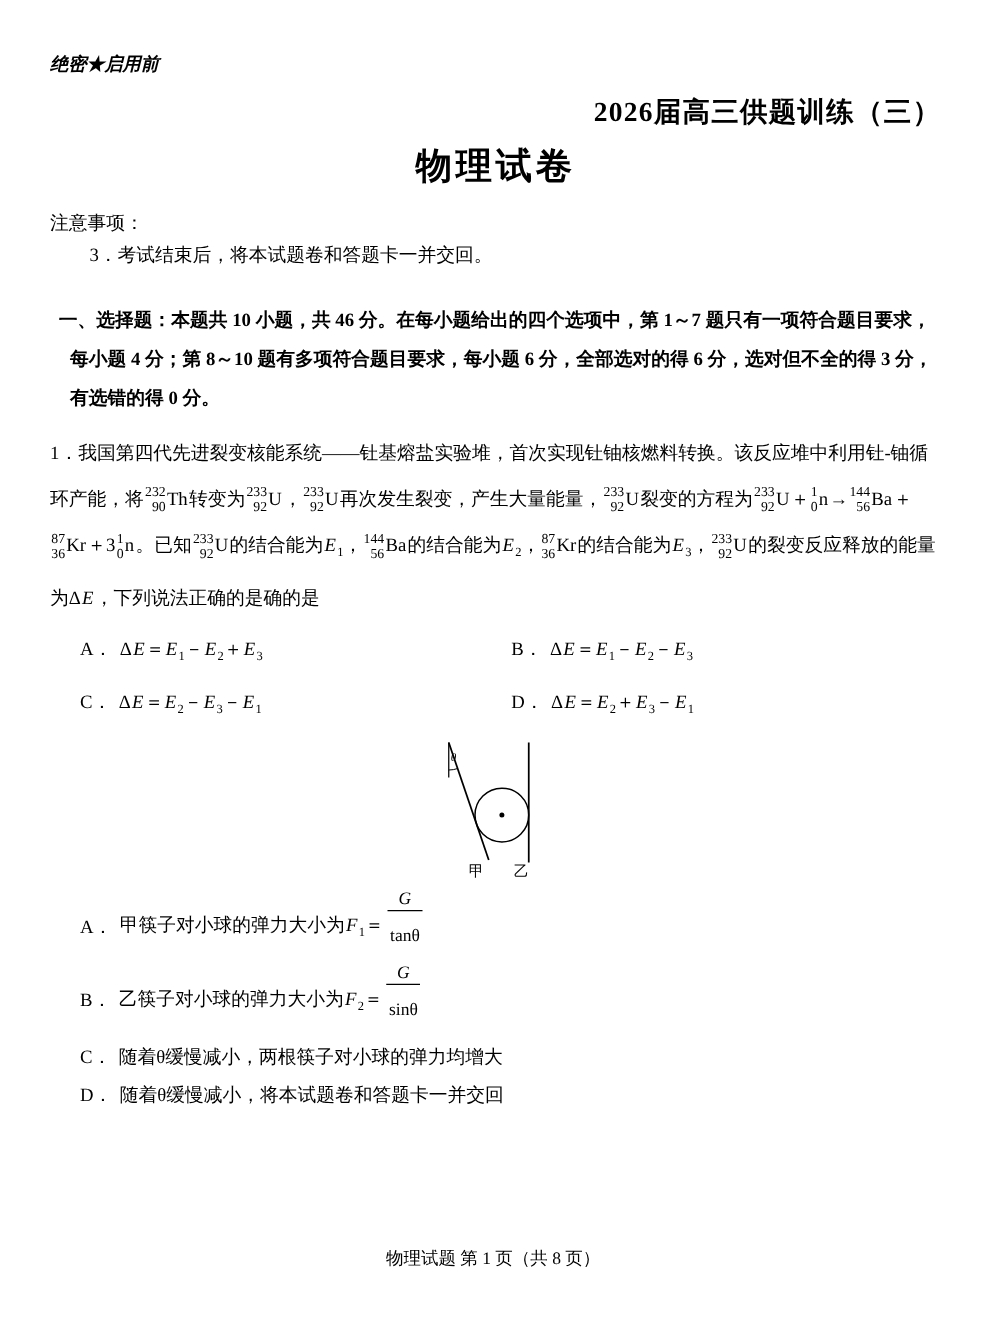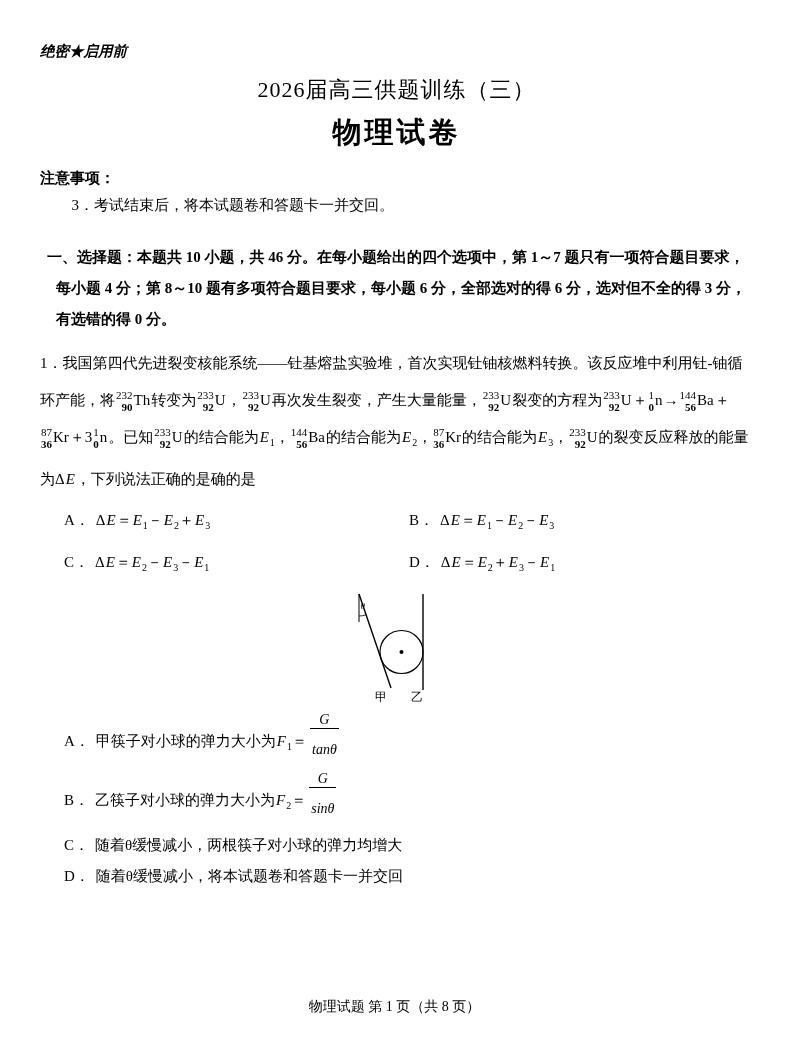--- a/index.html
+++ b/index.html
@@ -6,50 +6,50 @@
   html,body { background:#ffffff; }
   body {
     width:793px; height:1058px; position:relative; overflow:hidden;
     font-family:"Liberation Serif","DejaVu Serif",serif;
     color:#000; font-size:15px;
   }
   .page { padding:42px 40px 0 40px; }
 
   .secrecy { font-weight:700; font-size:14.5px;font-style:italic; }
 
-  .exam-title { text-align:center; font-size:22px; font-weight:400; letter-spacing:1px; margin-top:14px; }
+  .exam-title { text-align:right; font-size:22px; font-weight:700; letter-spacing:1px; margin-top:14px; }
   .paper-title { text-align:center; font-size:29px; font-weight:700; letter-spacing:3px; margin-top:8px; }
 
-  .notice-heading { font-weight:700; font-size:15px; margin-top:16px; }
+  .notice-heading { font-weight:400; font-size:15px; margin-top:16px; }
   .notice-item { line-height:30px; text-indent:2.1em; margin-top:2px; }
 
   .section-heading { font-weight:700; line-height:31px; margin-top:22px; padding-left:16px; text-indent:-9px; }
 
   .question { line-height:37px; margin-top:10px; }
   .q2 { line-height:33px; margin-top:14px; }
 
   .options-grid { display:grid; grid-template-columns:345px 1fr; padding-left:24px; line-height:37px; margin-top:4px; }
   .opt-label { margin-right:6px; }
 
   .figure { text-align:center; margin:6px 0 2px 0; }
   .figure svg { display:block; margin:0 auto; }
   .figure text { font-family:"Liberation Serif","DejaVu Serif",serif; }
 
   .options-list { padding-left:24px; margin-top:8px; }
   .opt2 { display:flex; align-items:center; min-height:31px; white-space:nowrap; }
   .opt2.tall { min-height:42px; }
 
   .frac { display:inline-block; text-align:center; vertical-align:middle; margin:0 3px; font-size:14px; line-height:1.15; }
   .frac .fnum { display:block; border-bottom:1px solid #000; padding:0 4px; font-style:italic; }
-  .frac .fden { display:block; padding:13px 2px;font-style:italic; }
+  .frac .fden { display:block; padding:13px 2px; }
 
   .nuclide { display:inline-block; white-space:nowrap; margin:0 1px; }
   .nscripts { display:inline-block; vertical-align:middle; text-align:right; line-height:1; font-size:11px; margin-right:1px; }
   .nsup,.nsub { display:block; }
-  .nsub { margin-top:1px;font-weight:bold; }
+  .nsub { margin-top:1px; }
   .nsym { font-size:15px; }
 
   i.var { font-style:italic; padding:0 1px; }
   sub { font-size:10px; }
 
   .footer { position:absolute; left:0; right:4px; bottom:42px; text-align:center; font-size:14px; }
 </style>
 </head>
 <body>
 

